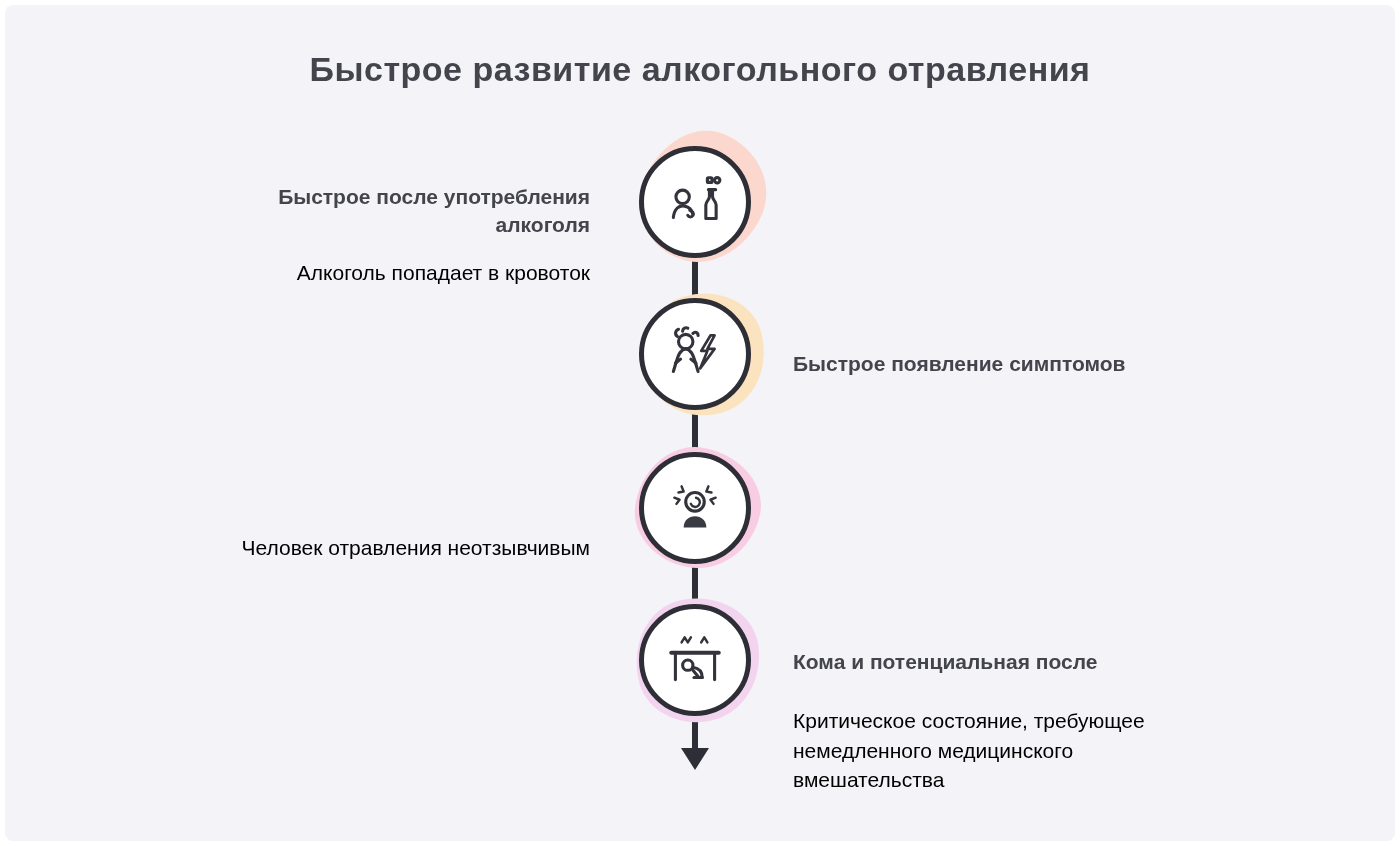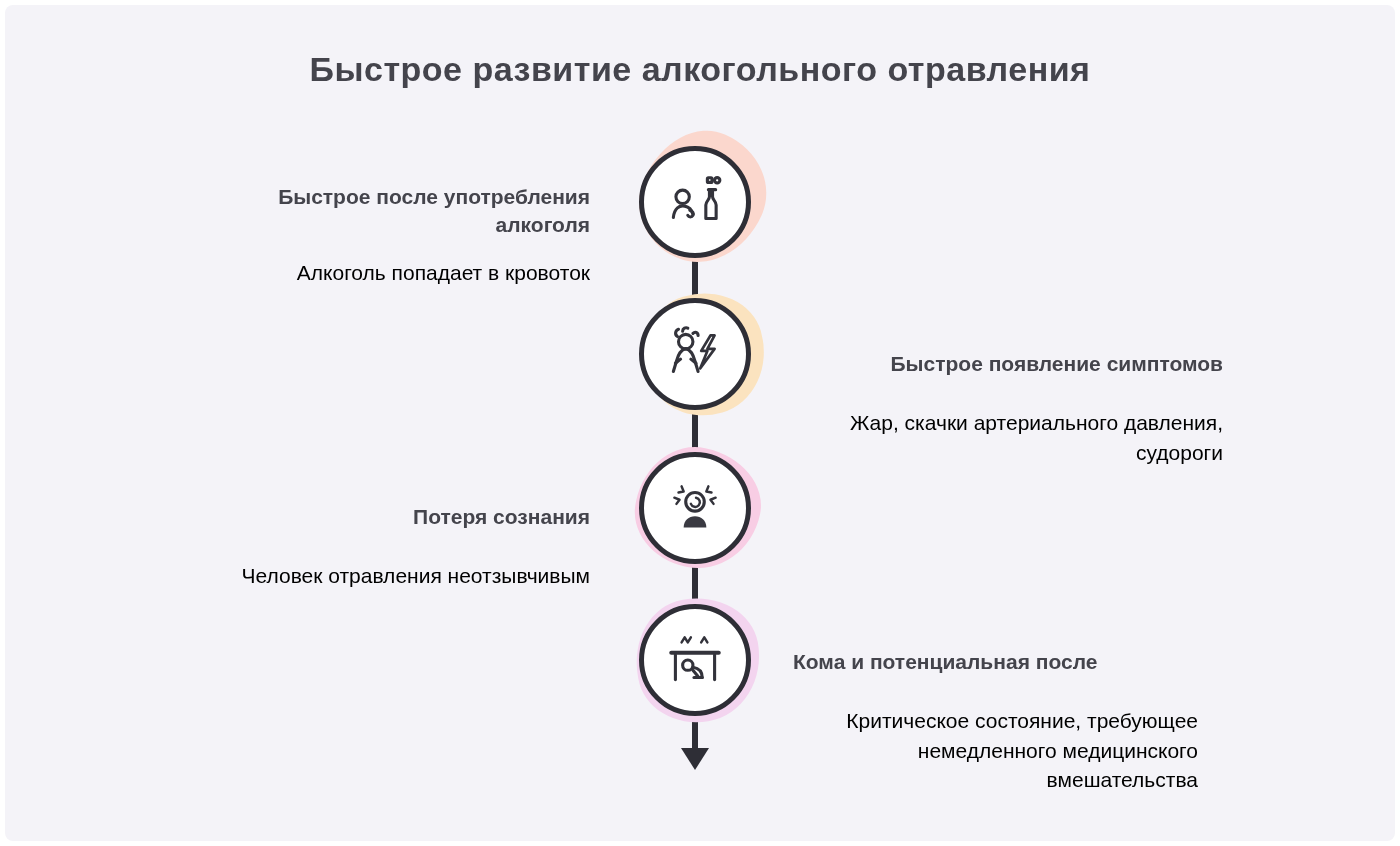--- a/index.html
+++ b/index.html
@@ -71,41 +71,41 @@
   .node-1 { left: 639px; top: 146px; }
   .node-2 { left: 639px; top: 298px; }
   .node-3 { left: 639px; top: 452px; }
   .node-4 { left: 639px; top: 604px; }
   .node svg { width: 66px; height: 66px; }
   
   .text { position: absolute; z-index: 3; width: 430px; }
   .text-left  { text-align: right; right: 810px; }
   .text-right { text-align: left; left: 793px; }
   .text-1 { top: 183px; }
-  .text-2 { top: 350px; text-align: right; }
+  .text-2 { top: 350px; }
   .text-3 { top: 503px; }
   .text-4 { top: 648px; }
   .heading {
     margin: 0;
     font-size: 21px;
     font-weight: 700;
     line-height: 1.35;
     color: #44444c;
   }
   .text-1 .heading { max-width: 370px; margin-left: auto; }
   .body {
     margin: 30px 0 0 0;
     font-size: 21px;
     font-weight: 400;
     line-height: 1.4;
     color: #000000;
   }
   .text-1 .body { margin-top: 18px; }
   .text-2 .body { max-width: 445px; }
-  .text-4 .body { max-width: 405px; text-align: right; }
+  .text-4 .body { max-width: 405px; }
 </style>
 </head>
 <body>
 
 <div class="canvas">
   <div class="panel"></div>
 
   <div class="title">Быстрое развитие алкогольного отравления</div>
 
   <div class="timeline-line"></div>
@@ -142,40 +142,38 @@
         <path d="M30 12 c2 -2 5 -1 5 2"></path>
         <path d="M23 27 c-5 1 -7 5 -9 12 l-3 10"></path>
         <path d="M23 27 c5 1 7 5 9 12 l3 10"></path>
         <path d="M18 37 l-5 4"></path>
         <path d="M28 37 l5 4"></path>
         <path d="M47 14 L38 29 H44 L37 46 L51 27 H44 L51 14 Z" stroke-width="2.6"></path>
       </svg>
     </div>
     <div class="text text-right text-2">
       <h3 class="heading">Быстрое появление симптомов</h3>
-      <p class="body">Жар, скачки артериального давления, судороги</p>
     </div>
   </div>
 
   
   <div class="step" style="display:contents">
     <div class="blob blob-3" style="background: rgb(248, 205, 228);"></div>
     <div class="node node-3">
       <svg viewBox="0 0 64 64" fill="none" stroke="#33333b" stroke-width="3" stroke-linecap="round" stroke-linejoin="round">
         <circle cx="32" cy="26" r="9"></circle>
         <path d="M33 22 a4.5 4.5 0 1 1 -5 6" stroke-width="2.4"></path>
         <path d="M21 51 c0 -7 5 -11 11 -11 c6 0 11 4 11 11 z" fill="#3a3a42" stroke="none"></path>
         <path d="M19 11 l2 5 -5 1" stroke-width="2.4"></path>
         <path d="M45 11 l-2 5 5 1" stroke-width="2.4"></path>
         <path d="M12 22 l5 2 -3 4" stroke-width="2.4"></path>
         <path d="M52 22 l-5 2 3 4" stroke-width="2.4"></path>
       </svg>
     </div>
     <div class="text text-left text-3">
-      <h3 class="heading">Потеря сознания</h3>
       <p class="body">Человек отравления неотзывчивым</p>
     </div>
   </div>
 
   
   <div class="step" style="display:contents">
     <div class="blob blob-4" style="background: rgb(243, 212, 239);"></div>
     <div class="node node-4">
       <svg viewBox="0 0 64 64" fill="none" stroke="#33333b" stroke-width="3" stroke-linecap="round" stroke-linejoin="round">
         <path d="M9 25 h46" stroke-width="4"></path>

